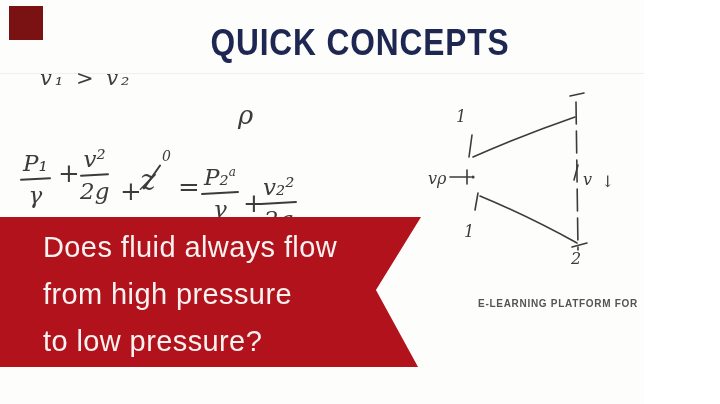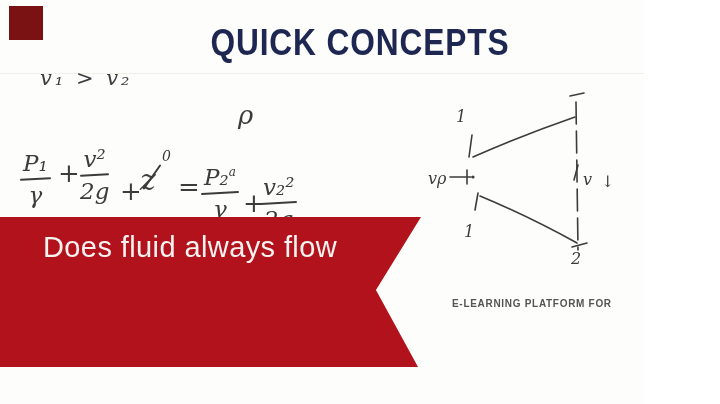--- a/index.html
+++ b/index.html
@@ -47,21 +47,21 @@
   .banner-text{padding:7px 0 0 15px;color:var(--banner_text);
                font-size:29px;line-height:47px;letter-spacing:.4px;font-weight:400;}
 
   
   .diagram{left:420px;top:88px;}
   .diagram path,.diagram line{stroke:var(--ink);stroke-width:1.6;fill:none;stroke-linecap:round;}
   .diagram circle{fill:var(--ink);}
   .diagram text{font-family:"DejaVu Serif",serif;font-style:italic;fill:var(--ink);font-size:16px;}
 
   
-  .tagline{left:452px;top:296px;width:212px;color:var(--tagline_gray);
+  .tagline{left:452px;top:296px;width:212px;text-align:center;color:var(--tagline_gray);
            font-size:10px;line-height:15px;letter-spacing:.7px;font-weight:700;}
   .logo{left:652px;top:280px;width:58px;height:67px;background:var(--logo_bg);
         color:var(--logo_red);text-align:right;}
   .logo .aps{font-size:25px;font-weight:700;letter-spacing:1px;padding:14px 5px 0 0;line-height:18px;}
   .logo .rule{height:0;border-bottom:2px solid var(--logo_red);margin:2px 2px 0 7px;}
   .logo .ed{font-size:13px;font-weight:700;padding:1px 6px 0 0;line-height:17px;}
 </style>
 </head>
 <body>
 
@@ -121,20 +121,22 @@
     <text x="44" y="149">1</text>
     <text x="151" y="176">2</text>
     <text x="8" y="96">vρ</text>
     <text x="163" y="97">v</text>
     <text x="181" y="99" font-size="19">↓</text>
   </svg>
 
   <div class="abs banner">
     <div class="banner-text">
       <div>Does fluid always flow</div>
+      <div>from high pressure</div>
+      <div>to low pressure?</div>
     </div>
   </div>
 
   <div class="abs tagline">
     <div>E-LEARNING PLATFORM FOR</div>
   </div>
   <div class="abs logo">
     <div class="aps">APS</div>
     <div class="rule"></div>
     <div class="ed">Ed</div>

